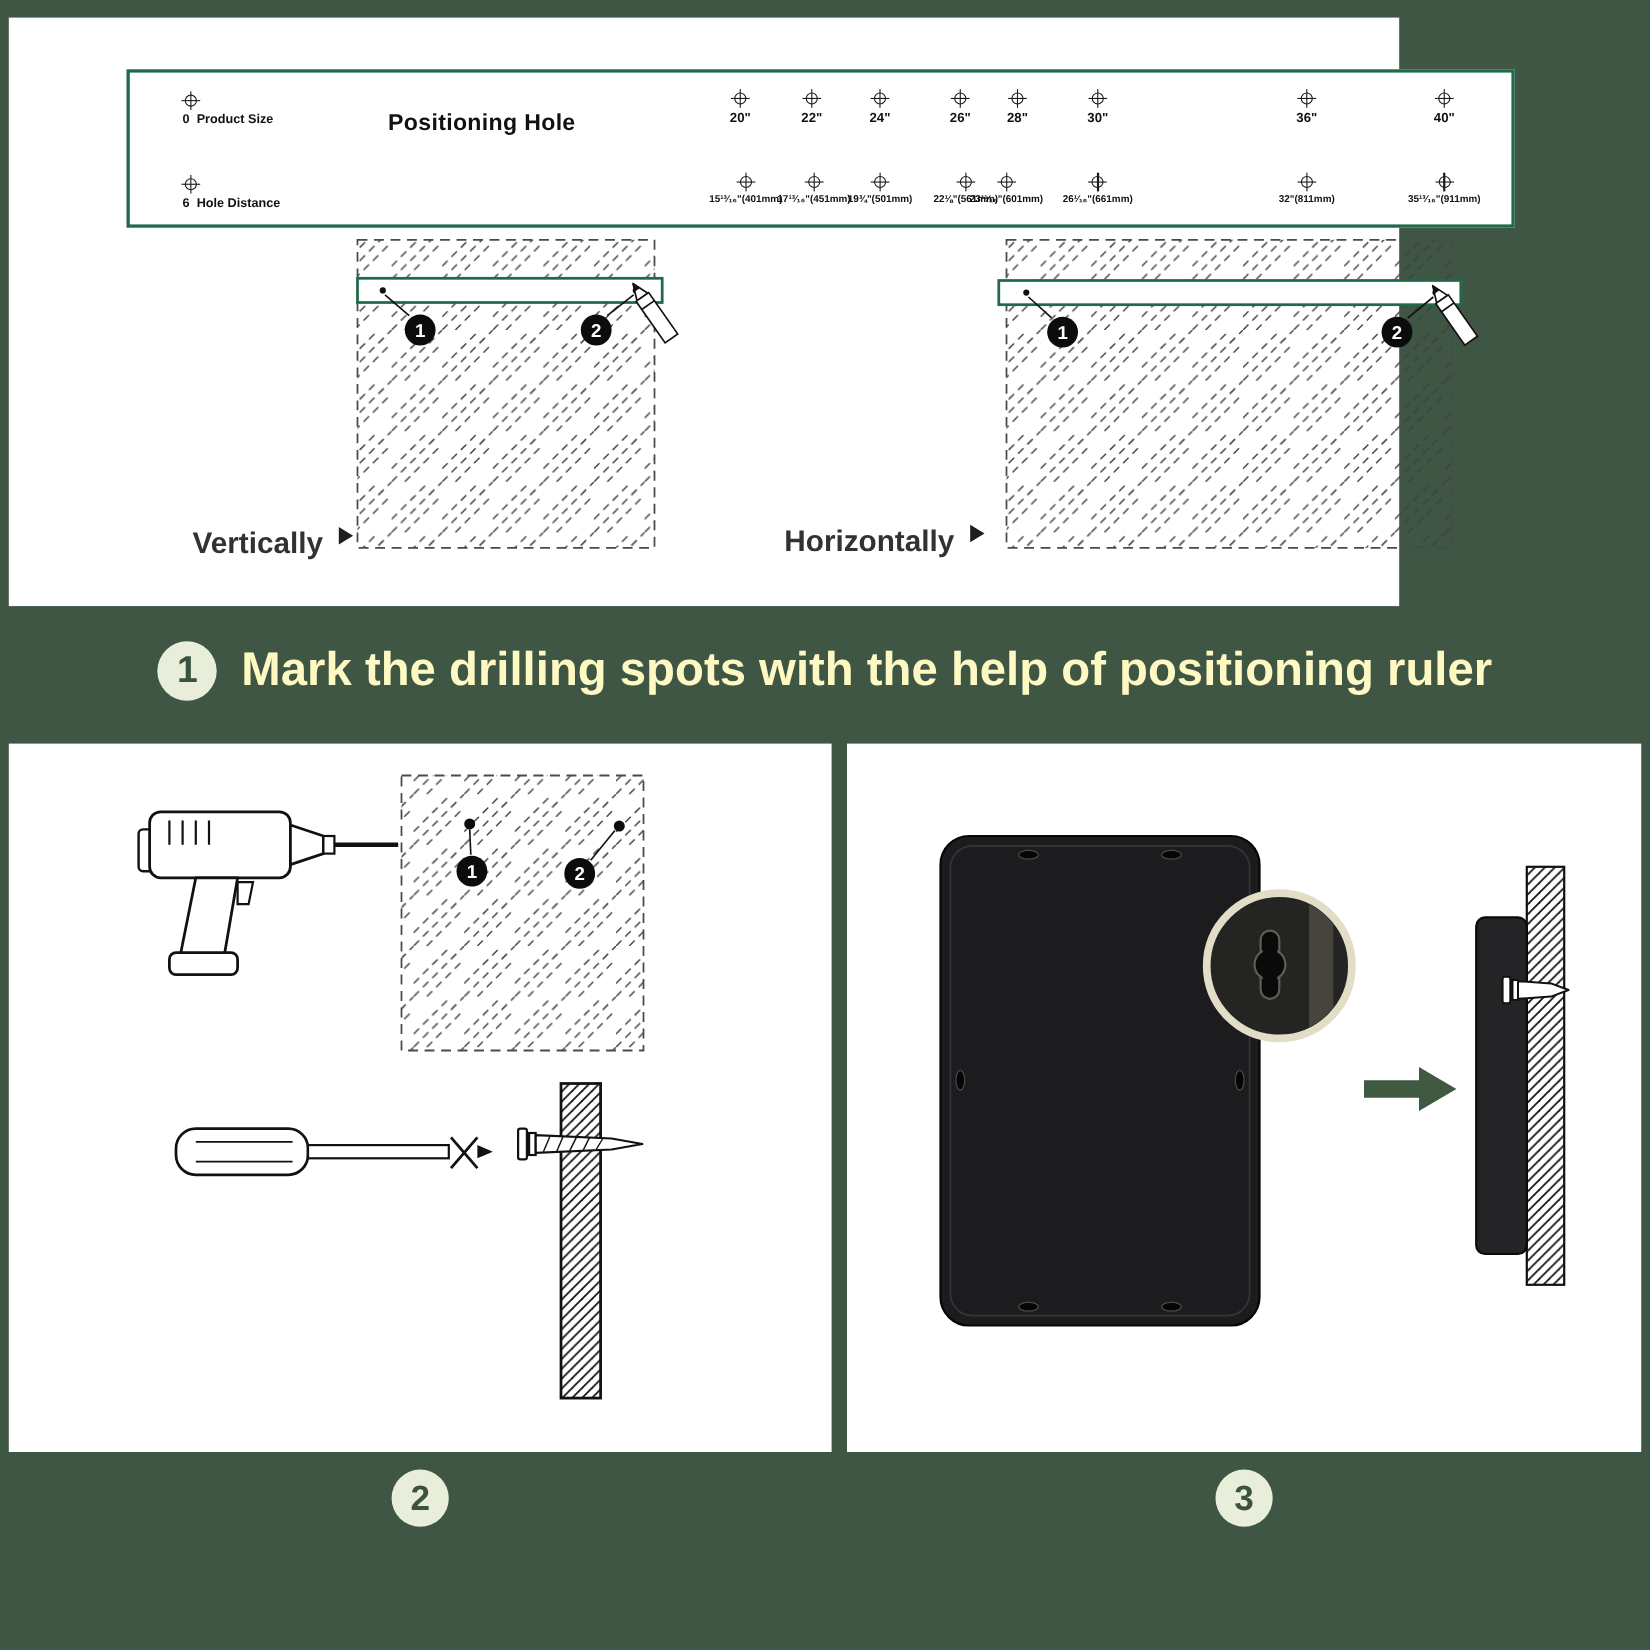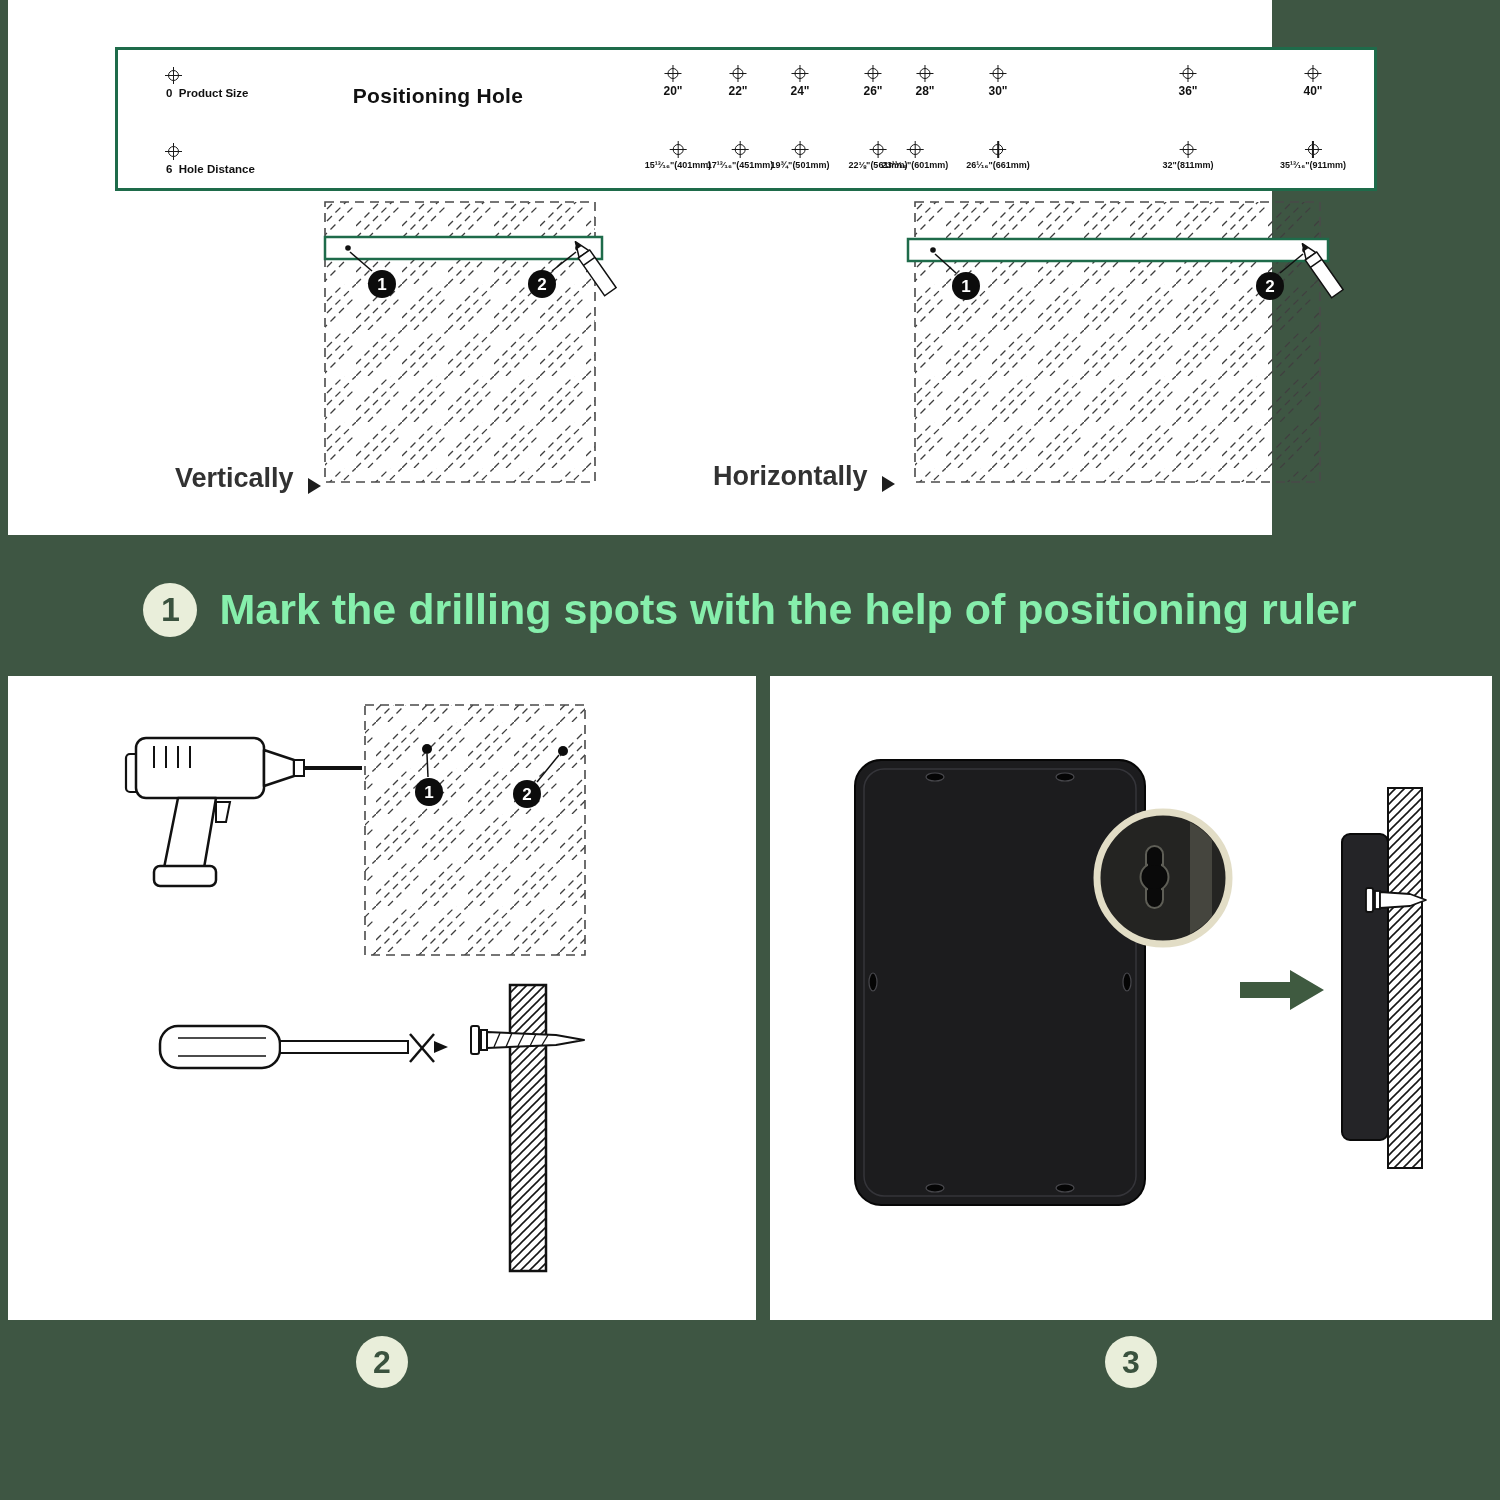--- a/index.html
+++ b/index.html
@@ -1,18 +1,18 @@
 <!DOCTYPE html>
 <html><head>
 <meta charset="utf-8">
 <style>
   html,body{margin:0;padding:0}
   body{width:1500px;height:1500px;position:relative;background:#3e5643;font-family:"Liberation Sans",sans-serif;color:#111;overflow:hidden}
   .panel{position:absolute;background:#fff}
-  #panel-top{left:8px;top:0;width:1264px;height:535px}
+  #panel-top{left:8px;top:16px;width:1264px;height:535px}
   #panel-step2{left:8px;top:676px;width:748px;height:644px}
   #panel-step3{left:770px;top:676px;width:722px;height:644px}
 
   .ruler-box{position:absolute;left:107px;top:47px;width:1256px;height:138px;border:3px solid #1e6b4a;background:#fff}
   .ruler-title-block{position:absolute;left:150px;top:34px;width:340px;text-align:center}
   .ruler-title{font-size:21px;font-weight:bold;letter-spacing:.3px}
   .ruler-subtitle{font-size:11.5px;font-weight:bold;margin-top:5px;line-height:1.3}
 
   .corner{position:absolute;display:flex;flex-direction:column;align-items:flex-start;gap:4px}
   #corner-product{left:48px;top:18px}
@@ -22,34 +22,34 @@
   .ch{position:relative;display:inline-block;width:15px;height:15px}
   .ch::before{content:"";position:absolute;left:2px;top:2px;right:2px;bottom:2px;border:1.4px solid #1a1a1a;border-radius:50%}
   .ch::after{content:"";position:absolute;left:50%;top:-1px;bottom:-1px;width:1.4px;background:#1a1a1a;margin-left:-.7px}
   .ch i{position:absolute;top:50%;left:-1px;right:-1px;height:1.4px;background:#1a1a1a;margin-top:-.7px}
 
   .size-col{position:absolute;top:16px;transform:translateX(-50%);display:flex;flex-direction:column;align-items:center;gap:3px}
   .size-label{font-size:12px;font-weight:bold}
   .dist-col{position:absolute;top:92px;transform:translateX(-50%);display:flex;flex-direction:column;align-items:center;gap:3px}
   .dist-label{font-size:9px;font-weight:bold;white-space:nowrap}
 
-  .orient-label{position:absolute;display:flex;align-items:flex-end;gap:14px;font-size:27px;font-weight:600;color:#323232}
+  .orient-label{position:absolute;display:flex;align-items:flex-start;gap:14px;font-size:27px;font-weight:600;color:#323232}
   #label-vertical{left:167px;top:463px}
   #label-horizontal{left:705px;top:461px}
   .tri{width:0;height:0;border-left:13px solid #1e1e1e;border-top:8px solid transparent;border-bottom:8px solid transparent}
 
   #svg-vertical{position:absolute;left:302px;top:192px}
   #svg-horizontal{position:absolute;left:892px;top:192px}
   .fill-svg{position:absolute;left:0;top:0}
 
   .step-band{position:absolute;left:0;top:543px;width:1500px;height:133px;display:flex;align-items:center;justify-content:center;gap:22px}
   .step-badge{border-radius:50%;background:#e9eeda;color:#3a523e;display:flex;align-items:center;justify-content:center;font-weight:bold;flex:0 0 auto}
   .badge-lg{width:54px;height:54px;font-size:34px}
   .badge-md{width:52px;height:52px;font-size:32px}
-  .band-text{font-size:43px;font-weight:bold;color:#86efac;white-space:nowrap}
+  .band-text{font-size:43px;font-weight:bold;color:#fef9c3;white-space:nowrap}
 
   .caption{position:absolute;display:flex;flex-direction:column;align-items:center;gap:10px;color:#e9eeda}
   #caption-step2{left:8px;top:1336px;width:748px}
   #caption-step3{left:770px;top:1336px;width:722px}
   .caption-line{display:flex;align-items:center;gap:16px;font-size:45px;font-weight:bold;white-space:nowrap}
 </style>
 </head>
 <body>
 
 <svg width="0" height="0" style="position:absolute" aria-hidden="true">

